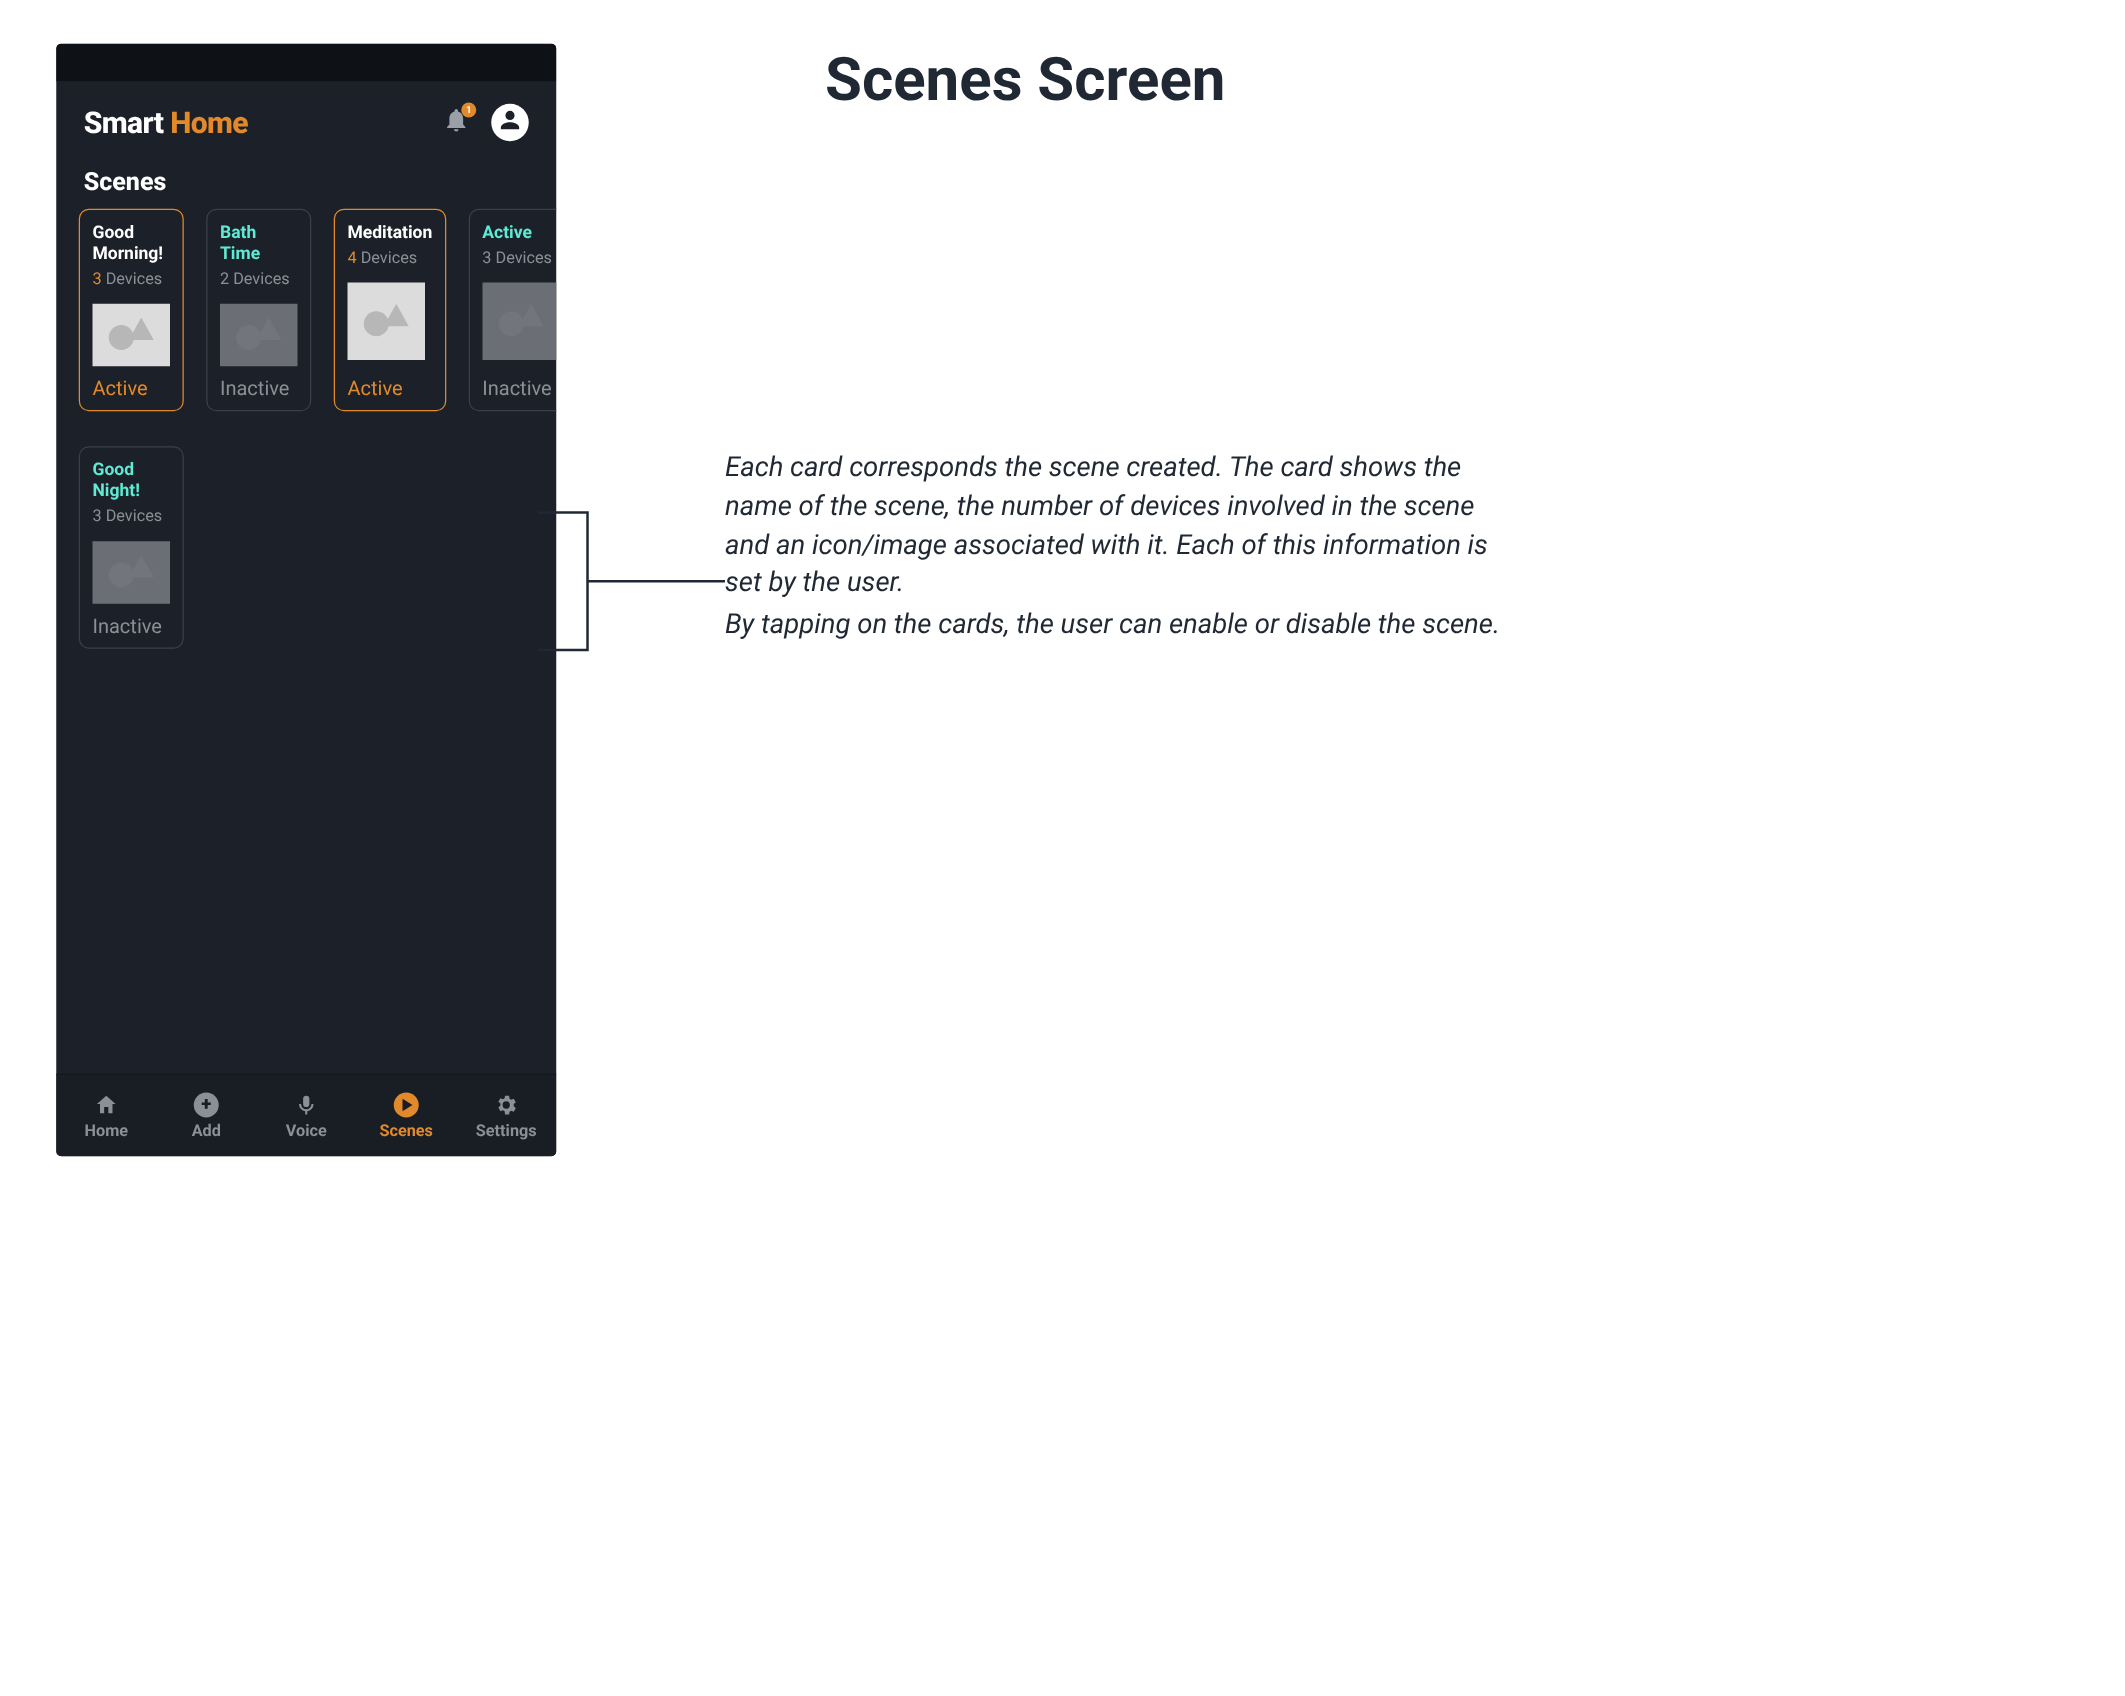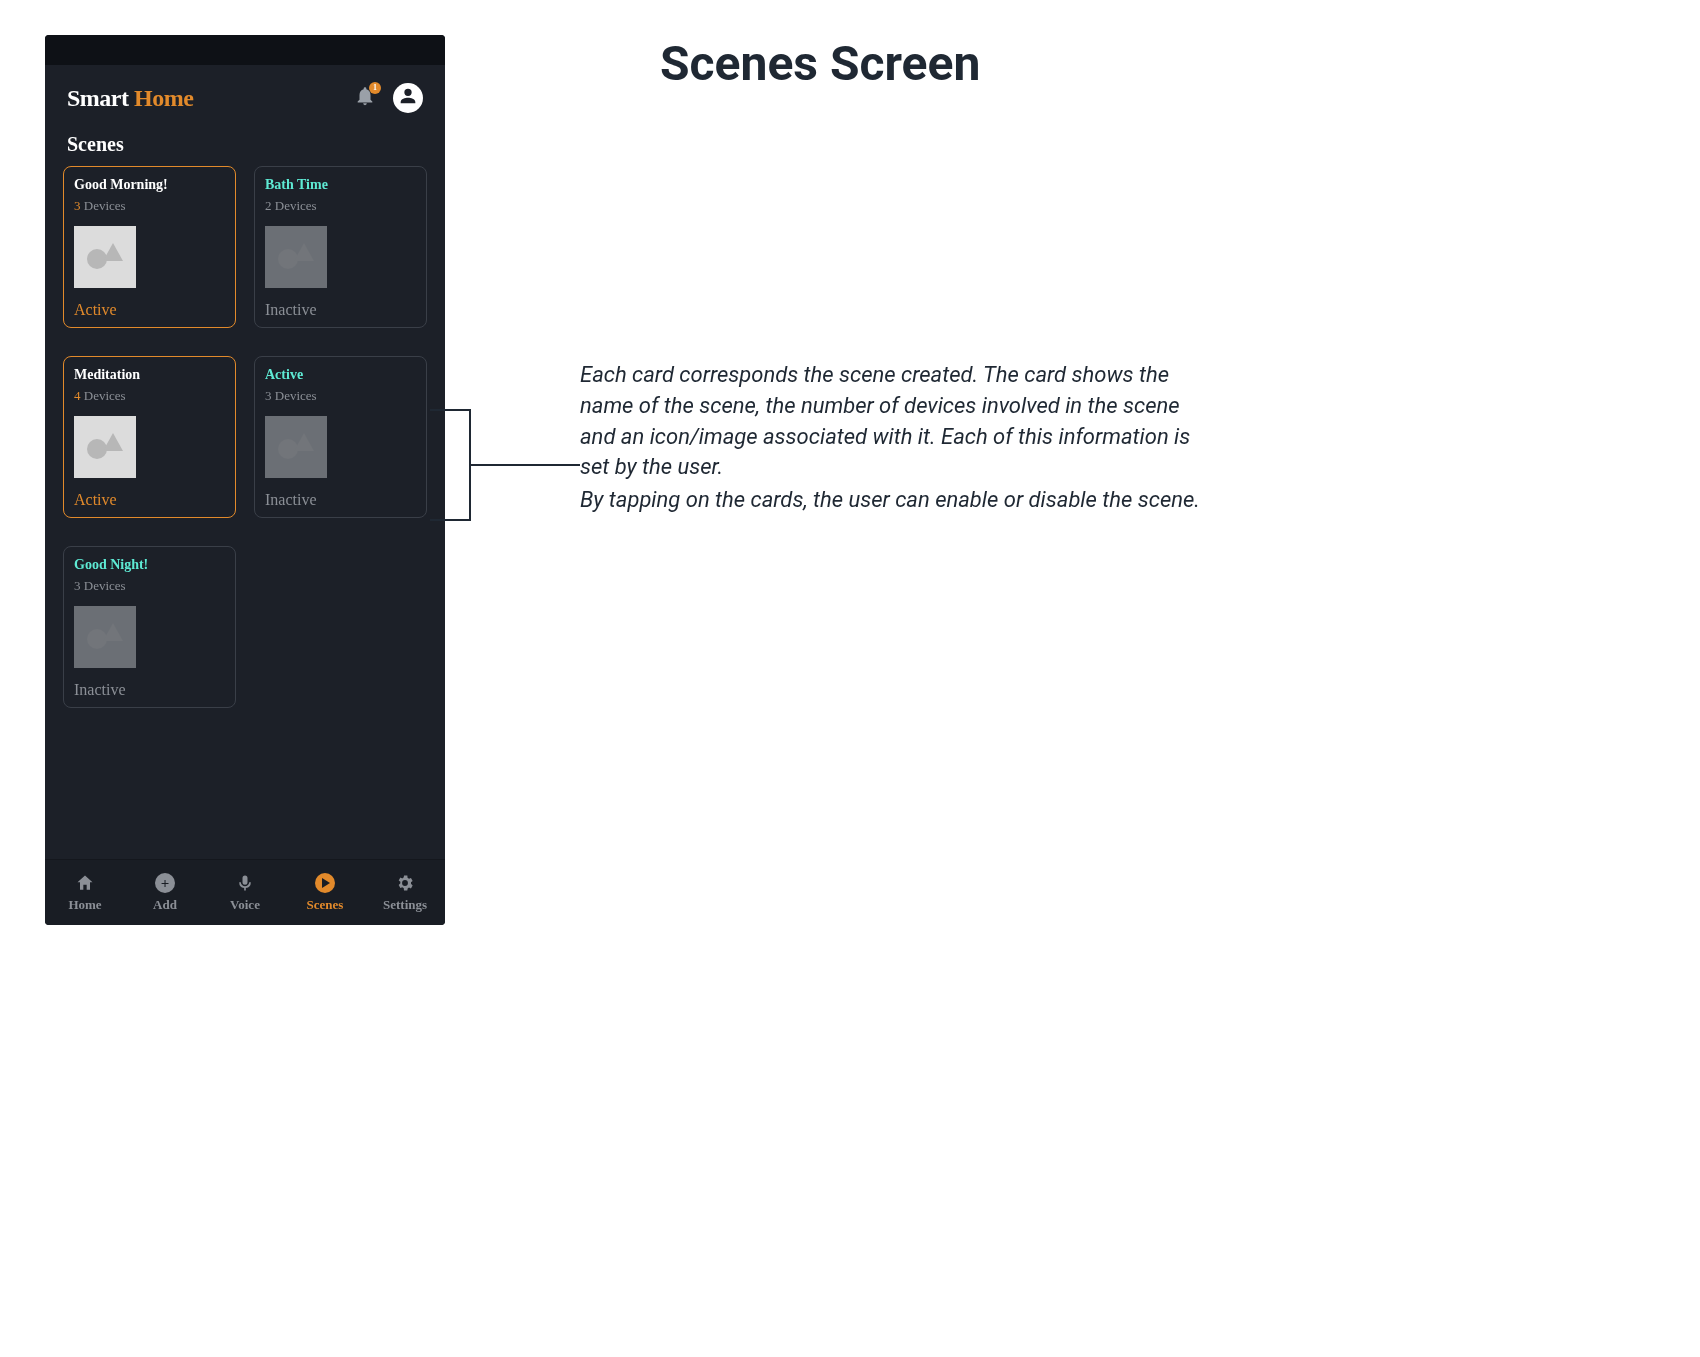--- a/index.html
+++ b/index.html
@@ -11,21 +11,20 @@
     position: absolute;
     left: 45px;
     top: 35px;
     width: 400px;
     height: 890px;
     background: #1c2028;
     border-radius: 4px;
     overflow: hidden;
     display: flex;
     flex-direction: column;
-    font-family: Liberation Serif, serif;
   }
   .statusbar { height: 30px; background: #0e1116; }
   .appheader {
     display: flex;
     align-items: center;
     justify-content: space-between;
     padding: 18px 22px 8px 22px;
   }
   .brand { font-size: 24px; font-weight: 800; color: #fff; letter-spacing: -0.5px; }
   .brand .accent { color: #e28a2b; }
@@ -42,21 +41,21 @@
     display:flex; align-items:center; justify-content:center;
   }
   .avatar-circle svg { width: 22px; height: 22px; fill:#1c2028; }
 
   .section-title { color:#fff; font-weight:800; font-size:20px; padding: 12px 22px 10px 22px; }
 
   .scenes-grid {
     flex: 1;
     padding: 0 18px 10px 18px;
     display: grid;
-    grid-template-columns: 1fr 1fr;
+    grid-template-columns: 1fr 1fr 1fr 1fr;
     grid-auto-rows: 162px;
     gap: 28px 18px;
     align-content: start;
   }
   .scene-card {
     border: 1px solid #3a3f48;
     border-radius: 8px;
     padding: 10px 10px 8px 10px;
     display: flex;
     flex-direction: column;

